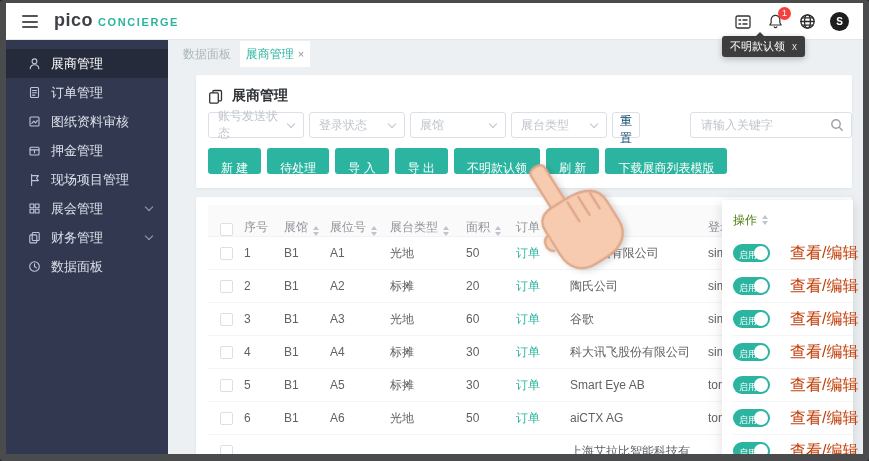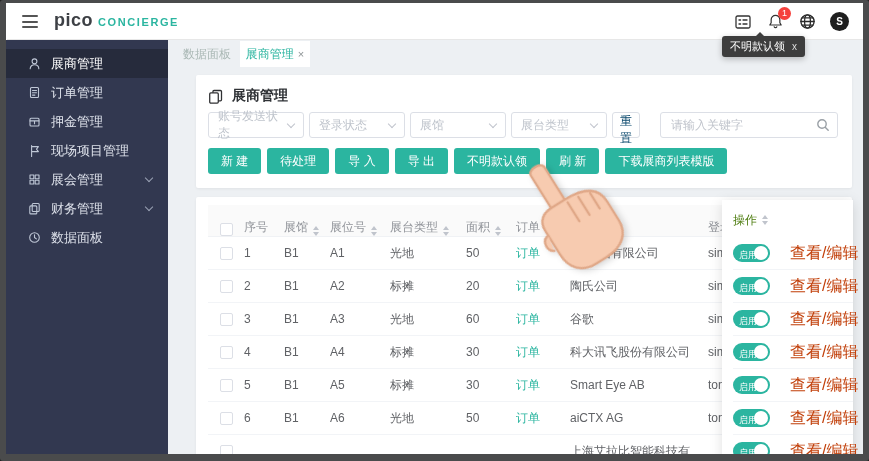--- a/index.html
+++ b/index.html
@@ -44,27 +44,27 @@
   .card1 { left:28px; top:35px; width:656px; height:113px; }
   .card2 { left:28px; top:157px; width:656px; height:300px; }
 
   .ptitle { position:absolute; left:12px; top:12px; display:flex; align-items:center; gap:9px; font-size:14px; font-weight:bold; color:#2f3236; }
   .ptitle svg { stroke:#303133; fill:none; stroke-width:1.2; }
 
   .filters { position:absolute; left:12px; top:37px; display:flex; gap:5px; }
   .sel { width:96px; height:26px; border:1px solid #dcdfe6; border-radius:3px; background:#fff; display:flex; align-items:center; justify-content:space-between; padding:0 9px; color:#bfc4cc; font-size:12px; cursor:pointer; }
   .sel .chev { width:6px; height:6px; border-right:1.4px solid #c0c4cc; border-bottom:1.4px solid #c0c4cc; transform:rotate(45deg); margin-top:-3px; flex:0 0 auto; }
   .reset-btn { width:28px; height:26px; border:1px solid #dcdfe6; border-radius:3px; background:#fff; color:#0c4a6e; font-size:12px; cursor:pointer; }
-  .searchbox { position:absolute; right:14px; top:37px; width:178px; height:26px; }
+  .searchbox { position:absolute; right:0; top:37px; width:162px; height:26px; }
   .searchbox input { width:100%; height:100%; border:1px solid #dcdfe6; border-radius:3px; padding:0 28px 0 10px; font-size:12px; color:#606266; font-family:inherit; }
   .searchbox input::placeholder { color:#c0c4cc; }
   .searchbox svg { position:absolute; right:8px; top:6px; stroke:#9aa0a6; fill:none; stroke-width:1.4; stroke-linecap:round; }
 
   .actions { position:absolute; left:12px; top:73px; display:flex; gap:6px; }
-  .btn { height:26px; padding:5px 13px; border:none; border-radius:3px; background:#2bb5a0; color:#fff; font-size:12px; cursor:pointer; font-family:inherit; white-space:nowrap; }
+  .btn { height:26px; padding:12px 13px; border:none; border-radius:3px; background:#2bb5a0; color:#fff; font-size:12px; cursor:pointer; font-family:inherit; white-space:nowrap; }
 
   
   .table { position:absolute; left:12px; right:12px; top:8px; }
   .thead { height:32px; background:#fafafa; display:flex; align-items:flex-end; border-bottom:1px solid #f0f2f5; color:#909399; font-size:12px; }
   .trow { height:33px; display:flex; align-items:center; border-bottom:1px solid #f2f4f7; color:#606266; font-size:12px; }
   .c-check { width:36px; display:flex; justify-content:center; flex:0 0 auto; }
   .c-no { width:40px; } .c-hall { width:46px; } .c-booth { width:60px; }
   .c-type { width:76px; } .c-area { width:50px; } .c-order { width:54px; }
   .c-name { width:138px; } .c-login { flex:1; }
   .cell { flex:0 0 auto; white-space:nowrap; overflow:hidden; }
@@ -146,20 +146,27 @@
           </div>
           <div class="side-item">
             <svg width="13" height="13" viewBox="0 0 13 13">
               <rect x="2.5" y="1.5" width="8" height="10" rx="1"></rect>
               <path d="M4.5 4.5h4M4.5 6.8h4M4.5 9.1h2.4"></path>
             </svg>
             <span>订单管理</span>
           </div>
           <div class="side-item">
             <svg width="13" height="13" viewBox="0 0 13 13">
+              <rect x="2" y="2" width="9" height="9" rx="1"></rect>
+              <path d="M3.8 8.4l2-2.2 1.8 1.8 1.8-2.6"></path>
+            </svg>
+            <span>图纸资料审核</span>
+          </div>
+          <div class="side-item">
+            <svg width="13" height="13" viewBox="0 0 13 13">
               <rect x="2" y="3.2" width="9" height="7.8" rx="1"></rect>
               <path d="M2 5.9h9M6.5 5.9v2.8"></path>
             </svg>
             <span>押金管理</span>
           </div>
           <div class="side-item">
             <svg width="13" height="13" viewBox="0 0 13 13">
               <path d="M3.6 1.6v10.8M3.6 2.6h6.8L8.5 5.1l1.9 2.5H3.6"></path>
             </svg>
             <span>现场项目管理</span>

